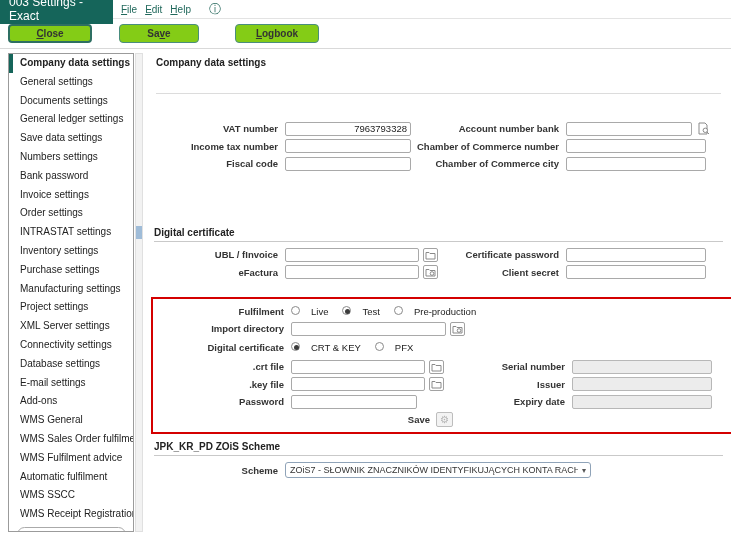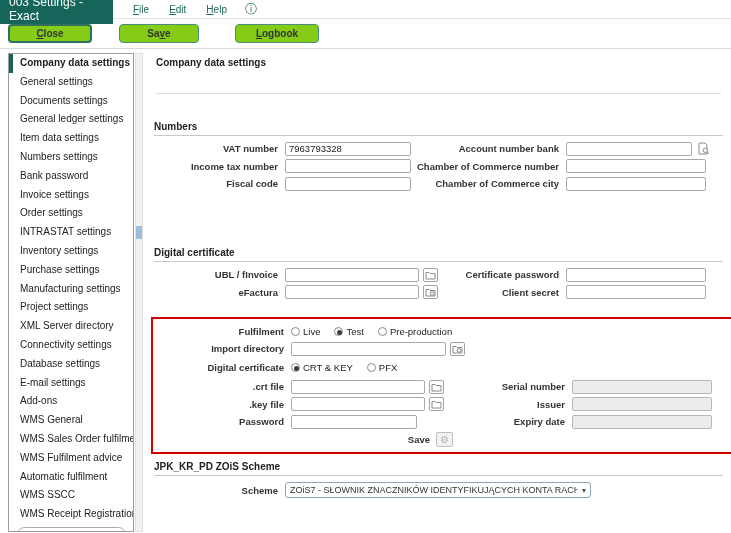--- a/index.html
+++ b/index.html
@@ -3,21 +3,21 @@
 <meta charset="utf-8">
 <style>
   * { margin:0; padding:0; box-sizing:border-box; }
   html,body { width:731px; height:533px; overflow:hidden; background:#fff;
     font-family:"Liberation Sans", sans-serif; font-size:10px; color:#222; }
 
   
   .menubar { height:19px; display:flex; align-items:center; border-bottom:1px solid #e3e3e3; }
   .title-tab { width:113px; height:30px; background:#15655a; color:#fff;
     display:flex; align-items:center; padding-left:9px; font-size:12px; }
-  .menu-item { margin-left:20px; color:#20685b; cursor:pointer; white-space:nowrap; }
+  .menu-item { margin-left:8px; color:#20685b; cursor:pointer; white-space:nowrap; }
   .menu-item:first-of-type { margin-left:14px; }
   .accel { text-decoration:underline; }
   .info-icon { margin-left:18px; color:#2a6b5f; font-size:12px; line-height:12px; cursor:pointer; }
 
   
   .toolbar { height:30px; display:flex; align-items:center; padding-left:8px;
     border-bottom:1px solid #d9d9d9; }
   .btn { height:19px; border:1px solid #4a8d7e; border-radius:4px; background:#84cc16;
     color:#333; font-weight:bold; font-size:10px; display:flex; align-items:center;
     justify-content:center; cursor:pointer; }
@@ -49,35 +49,35 @@
 
   .form-row { display:flex; align-items:center; height:15px; margin-bottom:2.5px; }
   .lab { width:131px; flex:none; display:flex; justify-content:flex-end; align-items:center;
     padding-right:7px; font-weight:bold; color:#333; font-size:9.5px; white-space:nowrap; }
   .lab-r { width:123px; }
   .fld { width:158px; flex:none; display:flex; align-items:center; }
   .fld-r { flex:1; display:flex; align-items:center; }
   input.txt { height:14px; border:1px solid #a9a9a9; border-radius:2px; font-size:9.5px;
     padding:0 3px; font-family:inherit; color:#222; background:#fff; }
   input.txt:disabled { background:#ececec; border-color:#b7b7b7; }
-  .w146 { width:126px; } .w160 { width:155px; } .w134 { width:134px; }
+  .w146 { width:126px;text-align:right; } .w160 { width:155px; } .w134 { width:134px; }
   .w126 { width:126px; } .w140 { width:140px; }
 
   .icon-btn { width:15px; height:14px; border:1px solid #a2a2a2; border-radius:2px;
     background:#fff; display:flex; align-items:center; justify-content:center;
     margin-left:4px; cursor:pointer; flex:none; }
   .icon-bare { width:16px; height:14px; display:flex; align-items:center; justify-content:center;
     margin-left:3px; cursor:pointer; flex:none; }
   .gear-btn { width:17px; height:15px; border:1px solid #bdbdbd; border-radius:2px;
     background:#f3f3f3; color:#b3b3b3; font-size:10px; line-height:10px;
     display:flex; align-items:center; justify-content:center; margin-left:6px; }
 
   .radio-group { display:flex; align-items:center; }
-  .radio-opt { display:flex; align-items:center; margin-right:14px; cursor:pointer;
-    font-size:9.5px; color:#222; white-space:nowrap; }
+  .radio-opt { display:flex; align-items:flex-start; margin-right:14px; cursor:pointer;
+    font-size:9.5px; color:#222; white-space:nowrap;gap:8px; }
   .radio { width:9px; height:9px; border:1px solid #8a8a8a; border-radius:50%;
     margin-right:3px; background:#fff; position:relative; flex:none; }
   .radio.checked::after { content:""; position:absolute; left:2px; top:2px; width:5px;
     height:5px; border-radius:50%; background:#3c3c3c; }
 
   .red-box { border:2px solid #d40000; margin:17px -12px 0 -3px; padding:5px 16px 4px 7px; }
 
   .save-row { display:flex; align-items:center; height:16px; margin-top:1px; }
   .save-lab { width:270px; flex:none; text-align:right; font-weight:bold; font-size:9.5px; color:#333; }
 
@@ -117,41 +117,41 @@
     <div class="sidebar">
 
         <div class="sidebar-item selected"><span>Company data settings</span></div>
 
         <div class="sidebar-item"><span>General settings</span></div>
 
         <div class="sidebar-item"><span>Documents settings</span></div>
 
         <div class="sidebar-item"><span>General ledger settings</span></div>
 
-        <div class="sidebar-item"><span>Item data settings</span></div>
+        <div class="sidebar-item"><span>Save data settings</span></div>
 
         <div class="sidebar-item"><span>Numbers settings</span></div>
 
         <div class="sidebar-item"><span>Bank password</span></div>
 
         <div class="sidebar-item"><span>Invoice settings</span></div>
 
         <div class="sidebar-item"><span>Order settings</span></div>
 
         <div class="sidebar-item"><span>INTRASTAT settings</span></div>
 
         <div class="sidebar-item"><span>Inventory settings</span></div>
 
         <div class="sidebar-item"><span>Purchase settings</span></div>
 
         <div class="sidebar-item"><span>Manufacturing settings</span></div>
 
         <div class="sidebar-item"><span>Project settings</span></div>
 
-        <div class="sidebar-item"><span>XML Server directory</span></div>
+        <div class="sidebar-item"><span>XML Server settings</span></div>
 
         <div class="sidebar-item"><span>Connectivity settings</span></div>
 
         <div class="sidebar-item"><span>Database settings</span></div>
 
         <div class="sidebar-item"><span>E-mail settings</span></div>
 
         <div class="sidebar-item"><span>Add-ons</span></div>
 
         <div class="sidebar-item"><span>WMS General</span></div>
@@ -170,21 +170,20 @@
     <div class="sb-scroll">
       <div class="sb-thumb"></div>
     </div>
   </div>
 
   <div class="main">
     <div class="page-title">Company data settings</div>
     <div class="divider"></div>
 
     <div class="sec-numbers">
-      <div class="section-h">Numbers</div>
       <div class="rows">
         <div class="form-row">
           <div class="lab">VAT number</div>
           <div class="fld">
               <input class="txt w146" value="7963793328" style="">
             </div>
           <div class="lab lab-r">Account number bank</div>
           <div class="fld-r">
             <input class="txt w126" value="" style="">
             <span class="icon-bare">

